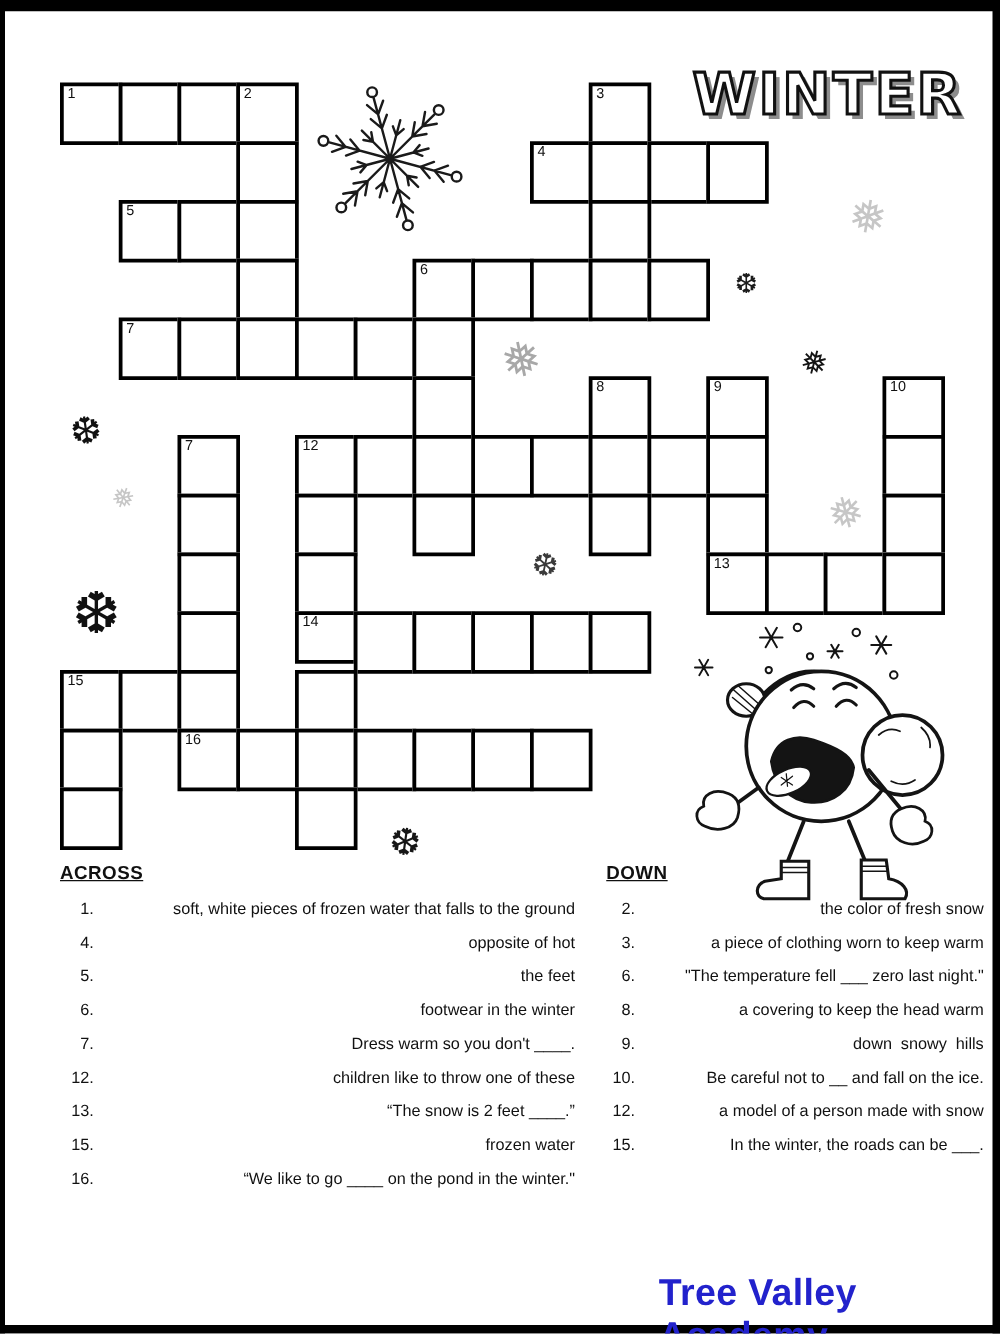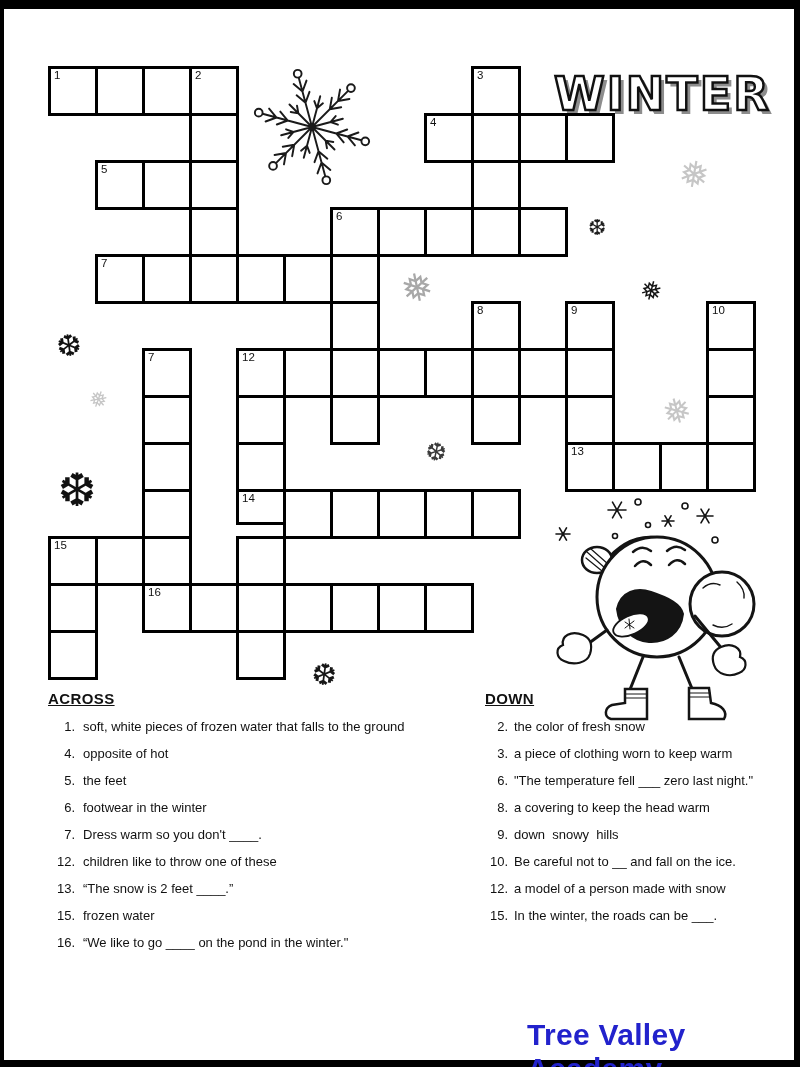--- a/index.html
+++ b/index.html
@@ -14,35 +14,35 @@
   .layer{position:absolute;left:0;top:0;width:100%;height:100%;pointer-events:none;}
 
   
   .cell{position:absolute;border:3px solid #000;box-sizing:border-box;background:#fff;pointer-events:auto;}
   .cellnum{position:absolute;top:0px;left:3px;font-size:11.5px;line-height:13px;color:#111;
            font-family:"Liberation Sans",sans-serif;}
 
   
   .title{position:absolute;left:554px;top:48px;font-family:"DejaVu Sans",sans-serif;
          font-weight:800;font-size:46px;letter-spacing:2px;color:#fff;
-         -webkit-text-stroke:2.5px #111;text-shadow:4px 4px 0 #8d8d8d;margin-top:19px;}
+         -webkit-text-stroke:2.5px #111;text-shadow:4px 4px 0 #8d8d8d;}
 
   
   .clues{position:absolute;top:690px;}
   .clues.across{left:48px;width:412px;}
   .clues.down{left:485px;width:302px;}
   .clues h2{font-size:15px;margin:0 0 13px 0;font-weight:bold;text-decoration:underline;
             letter-spacing:.4px;display:inline-block;}
   .clues ul{list-style:none;margin:0;padding:0;}
   .clues li{display:flex;margin-bottom:13px;font-size:13px;line-height:14px;}
   .cnum{text-align:right;flex:none;}
   .across .cnum{width:27px;margin-right:8px;}
   .down .cnum{width:23px;margin-right:6px;}
   .ctext{flex:1;}
-  .cline{display:block;}
+  .cline{display:block;text-align:right;}
   .justify .cline:first-child{word-spacing:3.5px;}
 
   
   .flake{position:absolute;line-height:1;transform:translate(-50%,-50%);
          font-family:"DejaVu Sans",sans-serif;pointer-events:none;}
   .brand{position:absolute;left:527px;top:1018px;font-size:30px;font-weight:bold;letter-spacing:.3px;}
   svg{position:absolute;overflow:visible;}
 </style>
 </head>
 <body>
@@ -154,21 +154,21 @@
       <div class="cell" style="left: 706px; top: 395px; width: 50px; height: 50px;"></div>
       <div class="cell" style="left: 142px; top: 442px; width: 50px; height: 50px;"></div>
       <div class="cell" style="left: 236px; top: 442px; width: 50px; height: 50px;"></div>
       <div class="cell" style="left: 565px; top: 442px; width: 50px; height: 50px;">
         <span class="cellnum">13</span>
       </div>
       <div class="cell" style="left: 612px; top: 442px; width: 50px; height: 50px;"></div>
       <div class="cell" style="left: 659px; top: 442px; width: 50px; height: 50px;"></div>
       <div class="cell" style="left: 706px; top: 442px; width: 50px; height: 50px;"></div>
       <div class="cell" style="left: 142px; top: 489px; width: 50px; height: 50px;"></div>
-      <div class="cell" style="left: 236px; top: 489px; width: 50px; height: 36px;">
+      <div class="cell" style="left: 236px; top: 489px; width: 50px; height: 42px;">
         <span class="cellnum">14</span>
       </div>
       <div class="cell" style="left: 283px; top: 489px; width: 50px; height: 50px;"></div>
       <div class="cell" style="left: 330px; top: 489px; width: 50px; height: 50px;"></div>
       <div class="cell" style="left: 377px; top: 489px; width: 50px; height: 50px;"></div>
       <div class="cell" style="left: 424px; top: 489px; width: 50px; height: 50px;"></div>
       <div class="cell" style="left: 471px; top: 489px; width: 50px; height: 50px;"></div>
       <div class="cell" style="left: 48px; top: 536px; width: 50px; height: 50px;">
         <span class="cellnum">15</span>
       </div>

